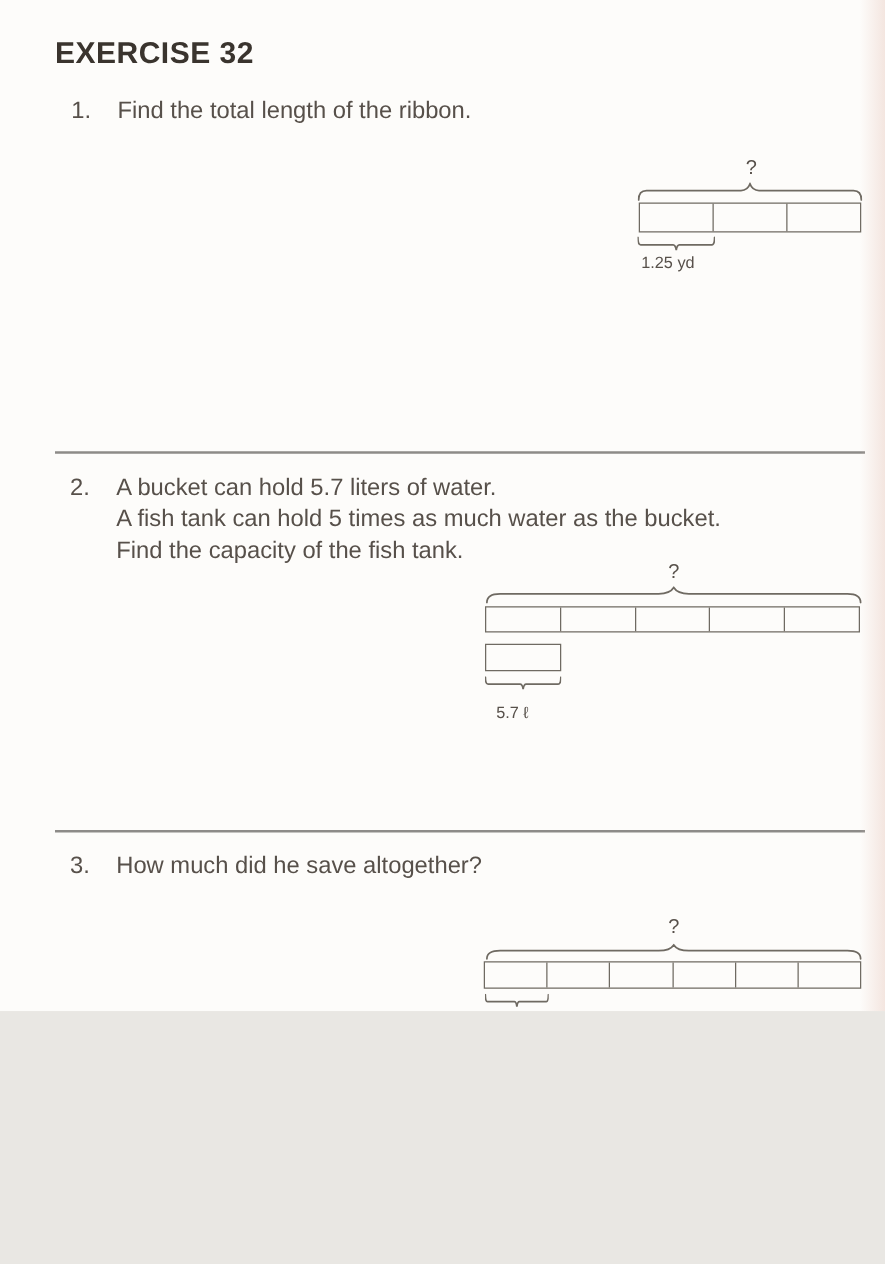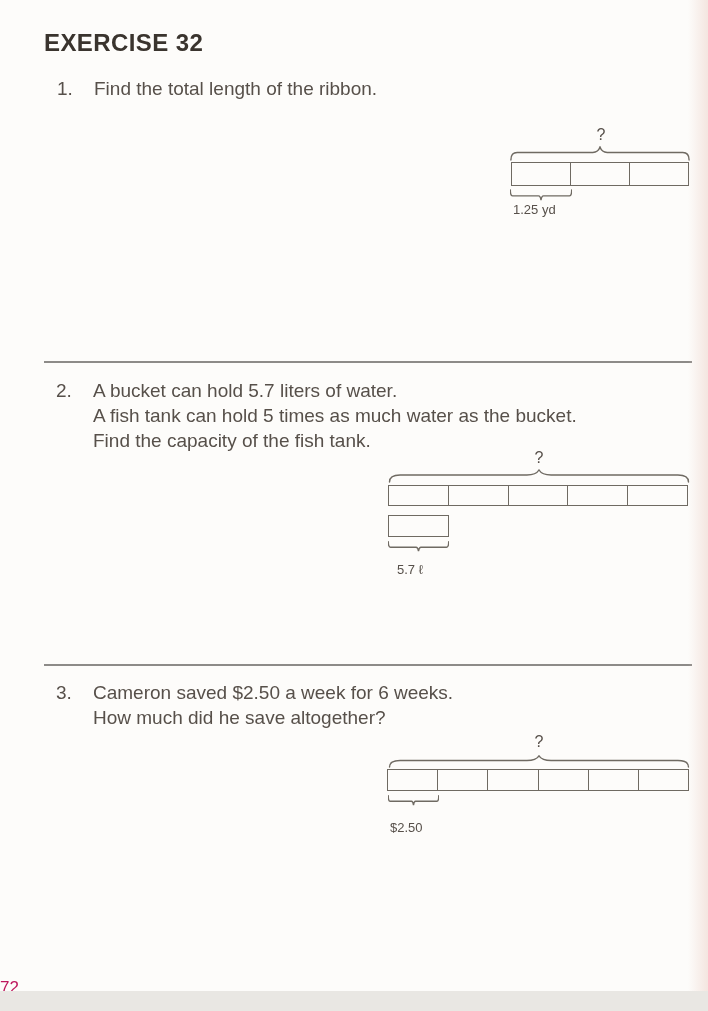--- a/index.html
+++ b/index.html
@@ -1,19 +1,19 @@
 <!DOCTYPE html>
 <html><head>
 <meta charset="utf-8">
 <style>
   * { margin:0; padding:0; box-sizing:border-box; }
   html,body { background:#e9e7e3; }
   .page {
     position:relative;
-    width:708px; height:991px;
+    width:708px; height:809px;
     margin:0 auto;
     background:#fdfcfa;
     font-family:"Liberation Sans", sans-serif;
     color:#57504a;
     overflow:hidden;
   }
   
   .scan-edge {
     position:absolute; top:0; right:0; bottom:0; width:20px;
     background:linear-gradient(to right, rgba(238,216,208,0), rgba(236,211,202,0.55));
@@ -147,21 +147,20 @@
       <path d="M1,1 Q1,8 8,8 L92,8 Q98,8 100,13 Q102,8 108,8 L192,8 Q199,8 199,1"></path>
     </svg>
     <div class="unit-label">5.7 ℓ</div>
   </div>
 
   <div class="divider divider-2"></div>
 
   <div class="problem problem-3">
     <div class="num">3.</div>
     <div class="lines">
-      <div>Cameron saved $2.50 a week for 6 weeks.</div>
       <div>How much did he save altogether?</div>
     </div>
   </div>
 
   <div class="diagram d3">
     <div class="qmark">?</div>
     <svg class="brace brace-top" viewBox="0 0 200 14" preserveAspectRatio="none">
       <path d="M1,13 Q1,6 8,6 L92,6 Q98,6 100,1 Q102,6 108,6 L192,6 Q199,6 199,13"></path>
     </svg>
     <div class="bar">

